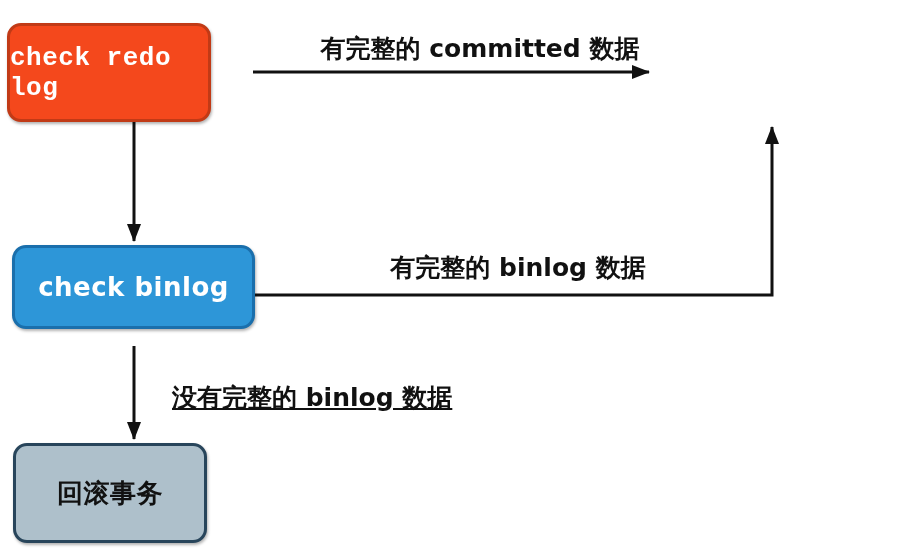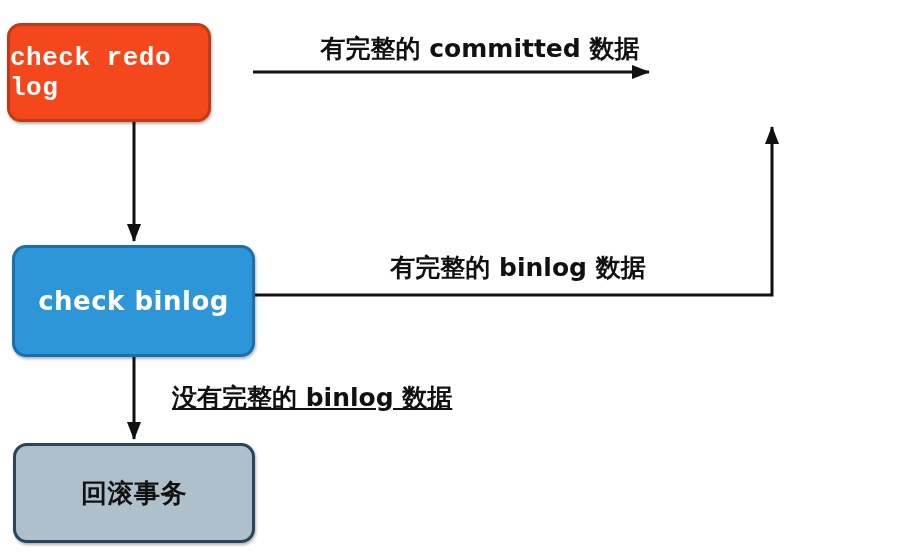--- a/index.html
+++ b/index.html
@@ -53,27 +53,27 @@
     color: var(--node-text-light);
     font-family: Liberation Mono, monospace;
   }
   .node-commit {
     left: 653px; top: 22px; width: 237px; height: 101px;
     background: var(--commit-fill);
     border-color: var(--commit-border);
     color: var(--node-text-light);
   }
   .node-binlog {
-    left: 12px; top: 245px; width: 243px; height: 112px;
+    left: 12px; top: 245px; width: 243px; height: 84px;
     background: var(--binlog-fill);
     border-color: var(--binlog-border);
     color: var(--node-text-light);
   }
   .node-rollback {
-    left: 13px; top: 443px; width: 242px; height: 100px;
+    left: 13px; top: 443px; width: 194px; height: 100px;
     background: var(--rollback-fill);
     border-color: var(--rollback-border);
     color: var(--node-text-dark);
   }
   .edge-label {
     position: absolute;
     font-weight: bold;
     font-size: 25px;
     color: var(--edge-color);
     white-space: nowrap;

